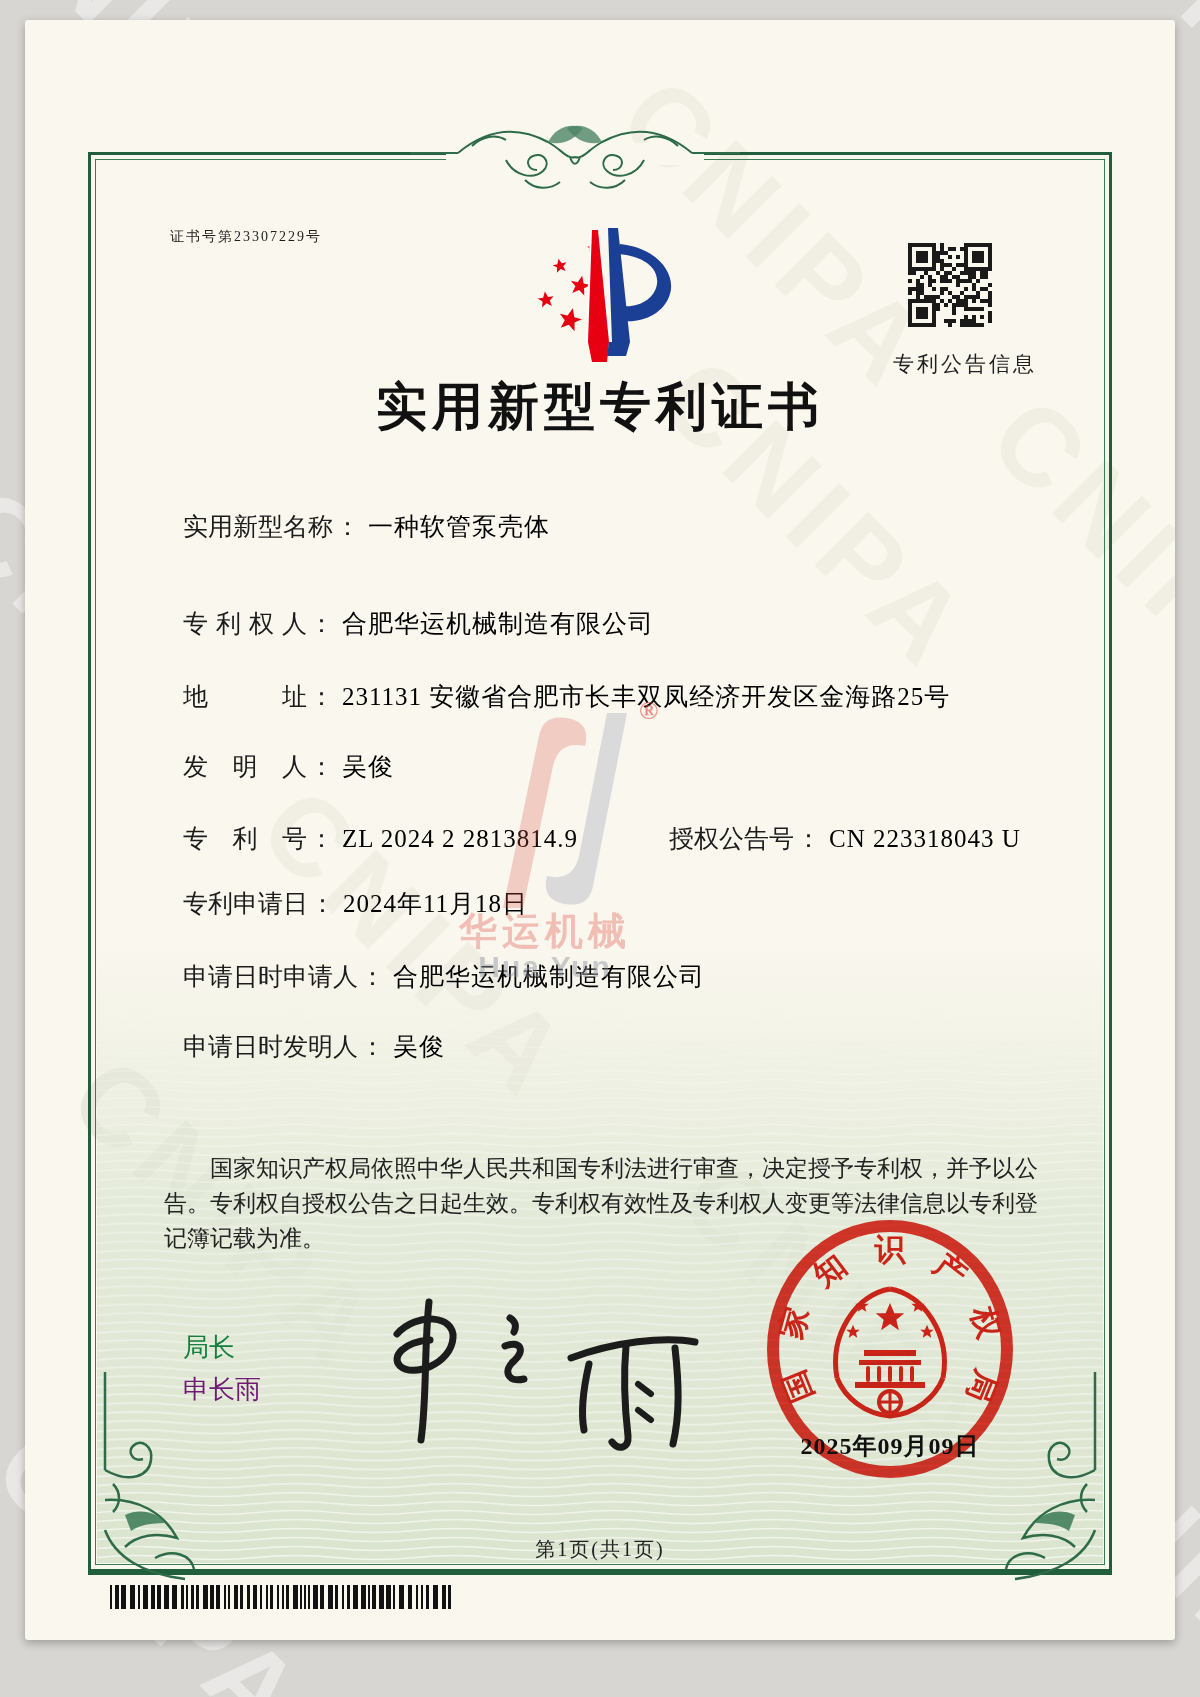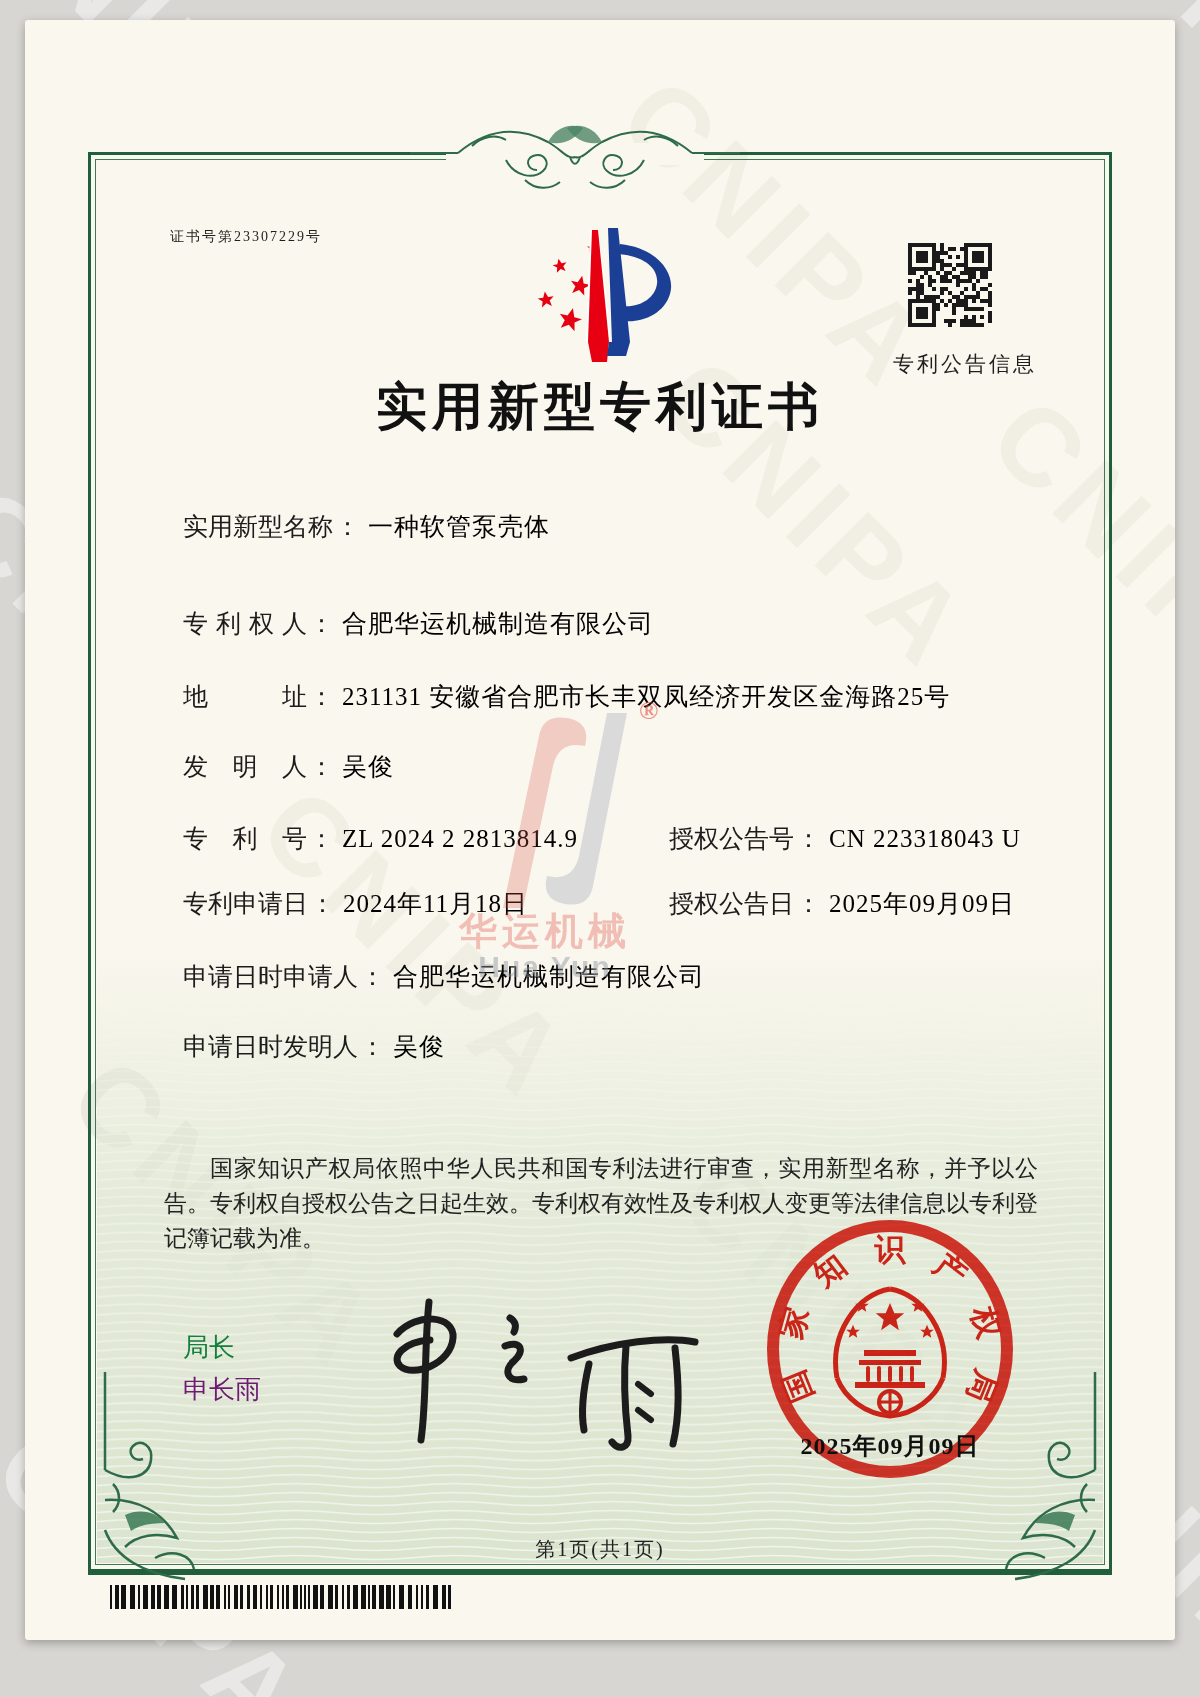--- a/index.html
+++ b/index.html
@@ -474,42 +474,39 @@
     <span class="flabel">发明人</span><span class="fcolon">：</span><span class="fvalue">吴俊</span>
   </div>
   <div class="frow" style="top:802px">
     <span class="flabel">专利号</span><span class="fcolon">：</span><span class="fvalue">ZL 2024 2 2813814.9</span>
     <span class="pair2">
       <span class="flabel">授权公告号</span><span class="fcolon">：</span><span class="fvalue">CN 223318043 U</span>
     </span>
   </div>
   <div class="frow" style="top:867px">
     <span class="flabel">专利申请日</span><span class="fcolon">：</span><span class="fvalue">2024年11月18日</span>
-    <span class="pair2">
-      <span class="flabel">授权公告日</span><span class="fcolon">：</span><span class="fvalue">2025年09月09日</span>
-    </span>
   </div>
   <div class="frow" style="top:1010px">
     <span class="flabel">申请日时发明人</span><span class="fcolon">：</span><span class="fvalue">吴俊</span>
   </div>
   <div class="frow" style="top:940px">
     <span class="flabel">申请日时申请人</span><span class="fcolon">：</span><span class="fvalue">合肥华运机械制造有限公司</span>
   </div>
 
   <div class="brand-mark">
     <svg viewBox="0 0 140 205">
       <path d="M8 200 L44 28 Q48 6 72 10 Q96 14 90 38 Q64 32 58 58 L28 200 Z" fill="#d9534a" opacity="0.26"></path>
       <path d="M132 5 L98 178 Q94 200 70 196 Q46 192 52 168 Q78 174 84 148 L112 5 Z" fill="#97a0b5" opacity="0.32"></path>
     </svg>
   </div>
   <span class="brand-reg">®</span>
   <div class="brand-cn">华运机械</div>
   <div class="brand-en">Hua Yun</div>
 
-  <div class="statement">国家知识产权局依照中华人民共和国专利法进行审查，实用新型名称，并予以公告。专利权自授权公告之日起生效。专利权有效性及专利权人变更等法律信息以专利登记簿记载为准。</div>
+  <div class="statement">国家知识产权局依照中华人民共和国专利法进行审查，决定授予专利权，并予以公告。专利权自授权公告之日起生效。专利权有效性及专利权人变更等法律信息以专利登记簿记载为准。</div>
 
   <div class="director-label">局长</div>
   <div class="director-name">申长雨</div>
   <div class="signature">
     <svg viewBox="0 0 340 170" fill="none" stroke="#1c1c1c" stroke-linecap="round" stroke-linejoin="round">
       <g stroke-width="7">
         <path d="M46 14 C41 60 44 110 38 152"></path>
         <path d="M14 46 C34 24 72 27 70 50 C68 76 30 90 17 78 C8 69 20 54 47 52"></path>
         <path d="M122 58 C137 52 143 62 131 73 C120 82 124 95 141 91"></path>
         <path d="M127 30 C132 33 134 38 131 44"></path>

